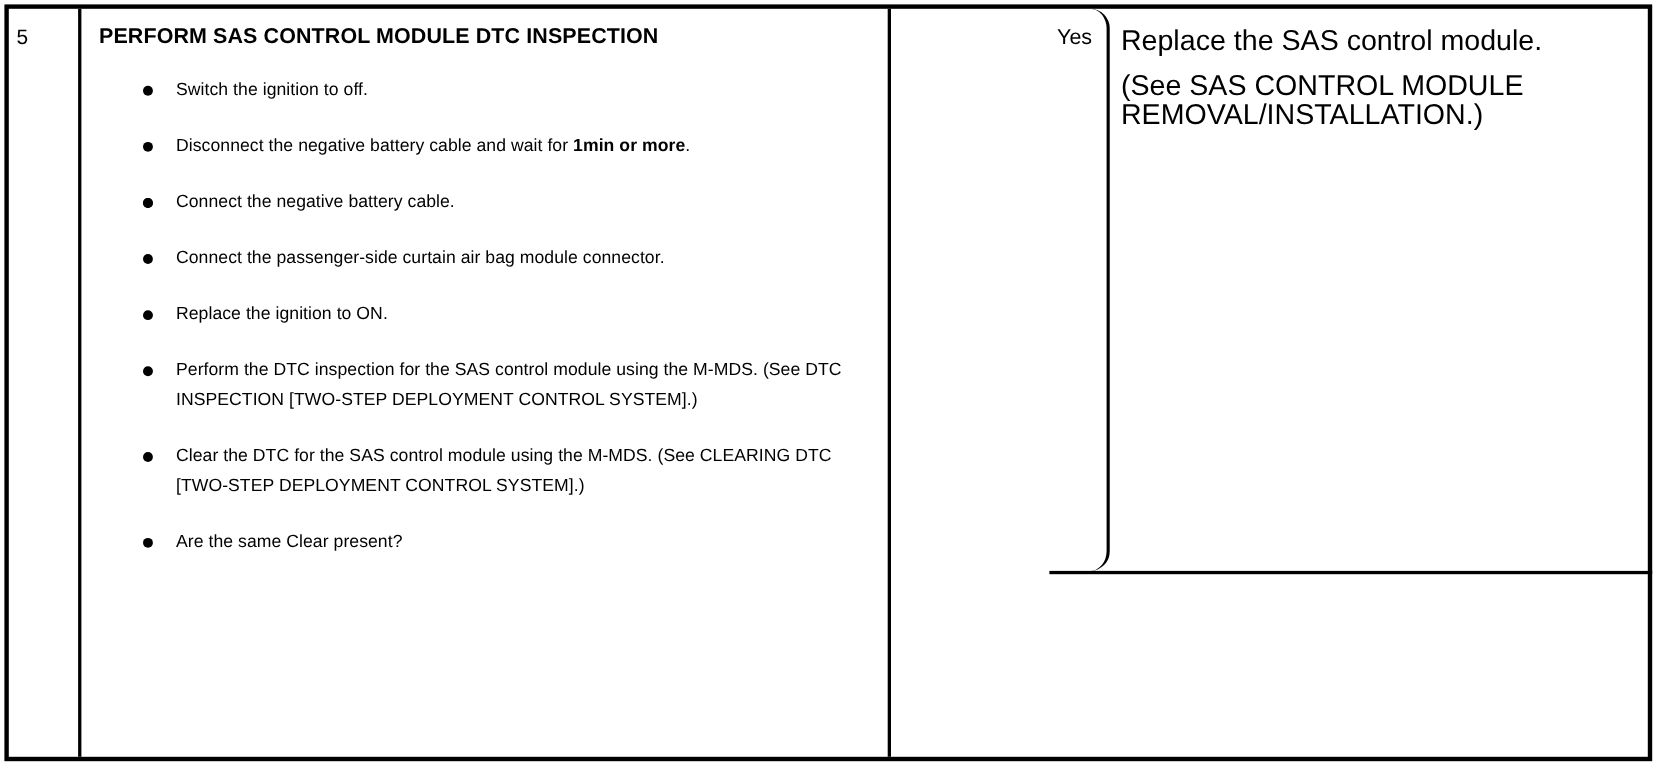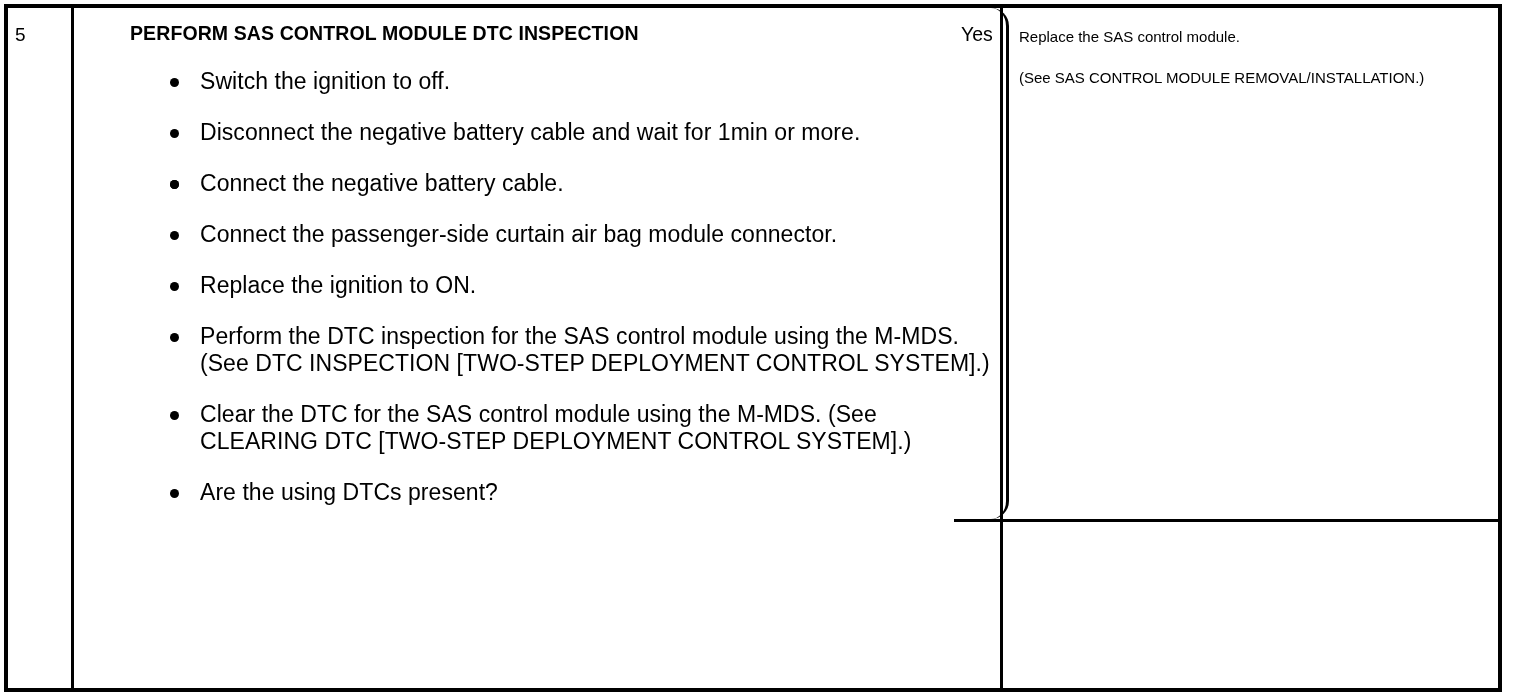--- a/index.html
+++ b/index.html
@@ -30,21 +30,21 @@
     width: 1498px;
     height: 688px;
     box-sizing: border-box;
     border: 4px solid #000000;
     border-collapse: collapse;
     display: block;
   }
 
   
   .col-step     { position: absolute; left: 0;     top: 0; width: 66px;  height: 100%; box-sizing: border-box; border-right: 3px solid #000; }
-  .col-action   { position: absolute; left: 66px;  top: 0; width: 889px; height: 100%; box-sizing: border-box; border-right: 3px solid #000; margin-left: 40px; }
+  .col-action   { position: absolute; left: 66px;  top: 0; width: 736px; height: 100%; box-sizing: border-box; border-right: 3px solid #000; }
   .col-answers  { position: absolute; left: 946px; top: 0; width: 548px; height: 100%; box-sizing: border-box; }
 
   
   .step-number {
     font-size: 19px;
     line-height: 19px;
     padding: 17px 0 0 7px;
     letter-spacing: 0px;
   }
 
@@ -61,34 +61,34 @@
   }
   .bullet-list {
     margin: 0;
     padding: 0;
     list-style: none;
   }
   .bullet-item {
     position: relative;
     padding-left: 70px;
     margin-top: 24px;
-    font-size: 23px;
+    font-size: 16px;
     line-height: 27px;
     letter-spacing: 0.05px;
   }
   .bullet-item .dot {
     position: absolute;
     left: 40px;
     top: 10px;
     width: 9px;
     height: 9px;
     background: #000;
     border-radius: 50%;
   }
-  .bullet-item b { font-weight: normal; }
+  .bullet-item b { font-weight: bold; }
 
   
   .answer-row {
     position: absolute;
     left: 0;
     width: 100%;
     box-sizing: border-box;
   }
   .answer-row.yes { top: 0;     height: 514px; border-bottom: 3px solid #000; }
   .answer-row.no  { top: 514px; height: 171px; }
@@ -107,21 +107,21 @@
     border-radius: 18px;
   }
   .answer-text {
     position: absolute;
     left: 55px;
     top: 0;
     right: 0;
     height: 100%;
     box-sizing: border-box;
     padding: 15px 8px 0 10px;
-    font-size: 15px;
+    font-size: 26px;
     line-height: 27px;
   }
   .answer-text .para { margin: 0; }
   .answer-text .para + .para { margin-top: 14px; }
 </style>
 </head>
 <body>
 
 <div class="page">
   <div class="dtc-table">
@@ -160,21 +160,21 @@
           <li class="bullet-item">
             <span class="dot"></span>
             <span class="txt">Perform the DTC inspection for the SAS control module using the M-MDS. (See DTC INSPECTION [TWO-STEP DEPLOYMENT CONTROL SYSTEM].)</span>
           </li>
           <li class="bullet-item">
             <span class="dot"></span>
             <span class="txt">Clear the DTC for the SAS control module using the M-MDS. (See CLEARING DTC [TWO-STEP DEPLOYMENT CONTROL SYSTEM].)</span>
           </li>
           <li class="bullet-item">
             <span class="dot"></span>
-            <span class="txt">Are the using DTCs present?</span>
+            <span class="txt">Are the same Clear present?</span>
           </li>
         </ul>
       </div>
     </div>
 
     <div class="col-answers">
 
       <div class="answer-row yes">
         <div class="answer-key">Yes</div>
         <div class="answer-text">

